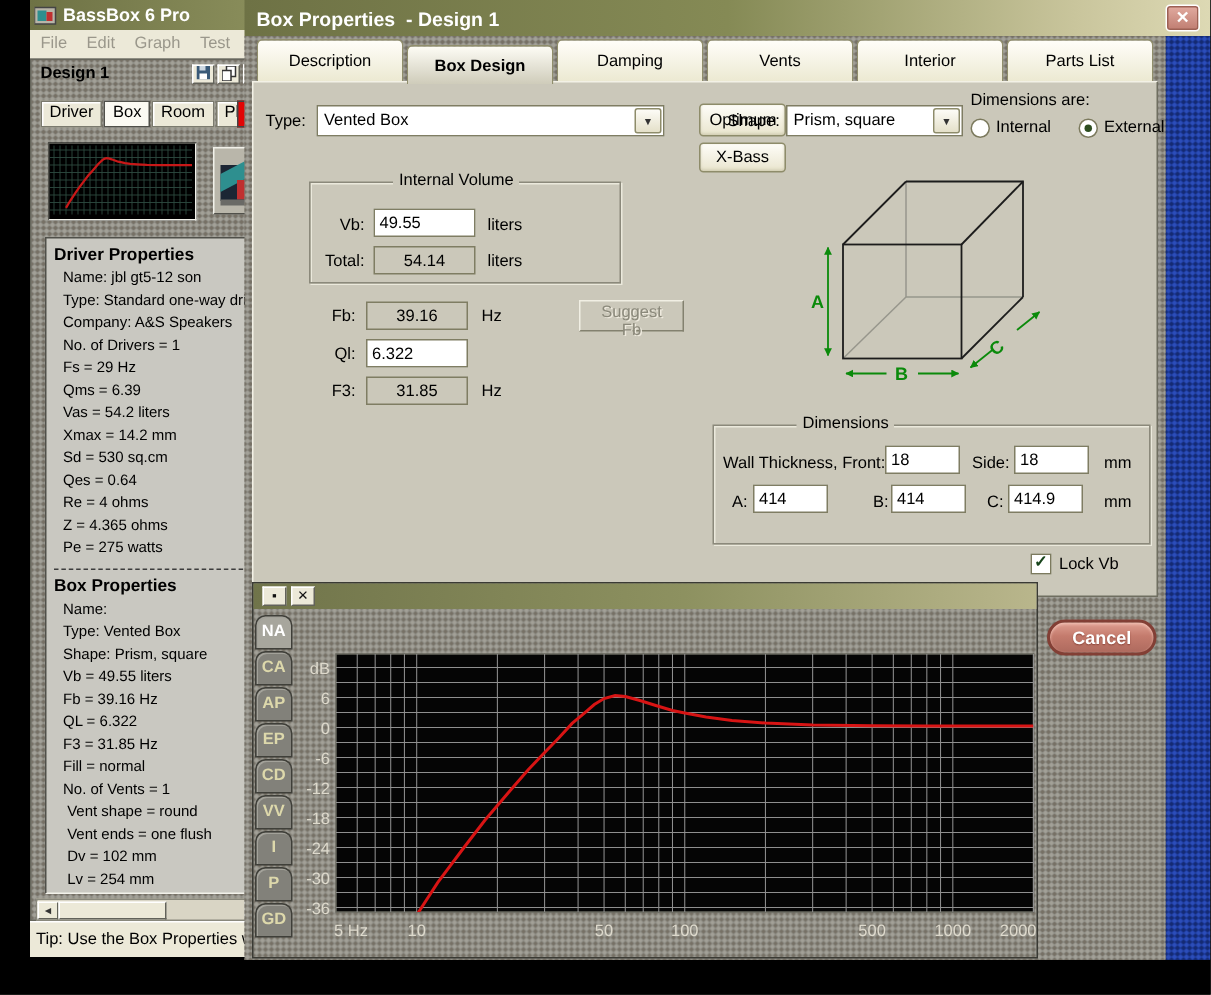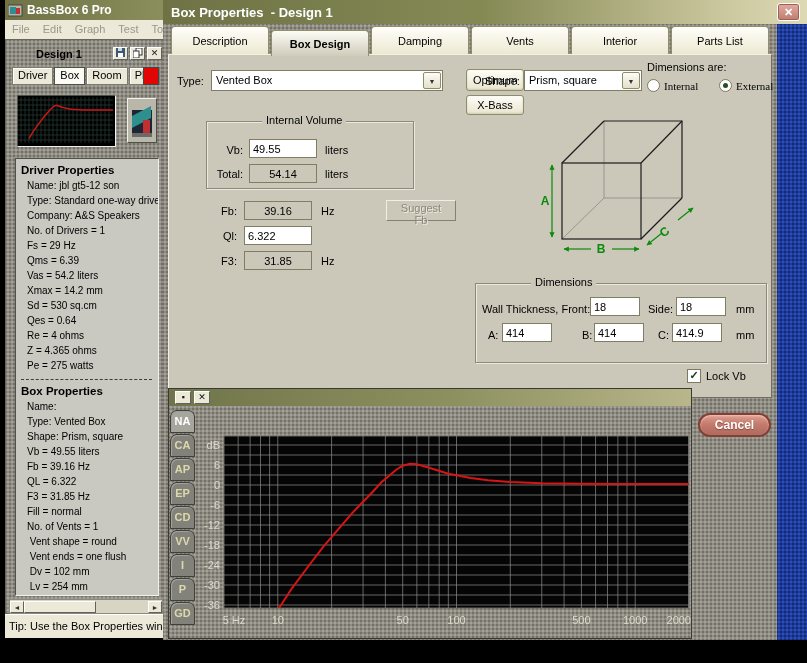--- a/index.html
+++ b/index.html
@@ -6,28 +6,28 @@
   .screen{position:relative;width:807px;height:663px;background:#000;overflow:hidden;
           font-family:"Liberation Sans",sans-serif;-webkit-font-smoothing:none;}
   
   .tex{background-color:#8e8d85;
        background-image:radial-gradient(#a3a198 1px,transparent 1.3px),radial-gradient(#767065 1px,transparent 1.3px);
        background-size:4px 4px;background-position:0 0,2px 2px;}
   .bluetex{background-color:#1e3c9c;
        background-image:radial-gradient(#2c4eba 1px,transparent 1.3px),radial-gradient(#142a72 1px,transparent 1.3px);
        background-size:4px 4px;background-position:0 0,2px 2px;}
   
-  .main-window{position:absolute;left:5px;top:0;width:161px;height:638px;background:#ef4444;}
+  .main-window{position:absolute;left:20px;top:0;width:161px;height:638px;background:#ef4444;}
   .mw-title{height:20px;background:linear-gradient(90deg,#6e7245,#8b8f5c);display:flex;align-items:center;padding-left:3px;}
   .mw-title-text{color:#fff;font-weight:bold;font-size:12px;margin-left:4px;white-space:nowrap;}
   .mw-menu{height:19px;background:#ece9d8;font-size:11px;line-height:19px;color:#9a978b;
            overflow:hidden;white-space:nowrap;padding-left:7px;border-bottom:1px solid #d8d4c4;}
   .menu-item{margin-right:13px;display:inline-block;}
   .design-win{position:absolute;left:0;top:39px;width:161px;height:575px;border:1px solid #66665c;box-sizing:border-box;}
-  .dw-title{position:absolute;left:3px;top:3px;right:3px;height:17px;display:flex;align-items:flex-end;margin-left:24px;}
+  .dw-title{position:absolute;left:3px;top:3px;right:3px;height:17px;display:flex;align-items:flex-start;}
   .dw-title-text{font-weight:bold;font-size:11px;color:#000;padding-left:3px;flex:1;}
   .tbtn{width:15px;height:13px;background:#ece9d8;border:1px solid;border-color:#fff #62625a #62625a #fff;
         font-size:9px;line-height:11px;text-align:center;color:#222;margin-left:2px;box-sizing:border-box;overflow:hidden;}
   .dw-tabs{position:absolute;left:6px;top:27px;height:18px;display:flex;gap:1px;}
   .dtab{padding:0 5px;background:#ece9d8;border:1px solid #7b7a6e;font-size:11px;line-height:15px;
         box-shadow:inset 1px 1px 0 #fff;white-space:nowrap;}
   .dtab.active{background:#fbfaf3;border-color:#50504a;box-shadow:none;}
   .red-swatch{position:absolute;right:6px;top:27px;width:14px;height:16px;background:#e20505;border:1px solid #444;}
   .thumb{position:absolute;left:11px;top:55px;width:97px;height:50px;background:#000;
          border:1px solid;border-color:#50504a #f2f1ea #f2f1ea #50504a;}
@@ -73,21 +73,21 @@
   .field{position:absolute;height:19px;border:1px solid #7f7d63;font-size:11px;font-family:Liberation Sans, sans-serif;
          padding:0 3px;background:#fff;box-sizing:border-box;color:#000;}
   .field.ro{background:#cbc8ba;text-align:center;}
   .xpbtn{position:absolute;font-size:11px;font-family:"Liberation Sans",sans-serif;color:#000;
          background:linear-gradient(#fefdf8,#e9e5ce);border:1px solid #8e8c6a;border-radius:3px;
          box-shadow:inset 0 -1px 2px #d0ccb2;box-sizing:border-box;margin-left:44px;}
   .xpbtn.disabled{color:#8b897b;background:#cbc8ba;border:1px solid;border-color:#f1efe4 #83816f #83816f #f1efe4;
                   text-shadow:1px 1px 0 #eeeade;box-shadow:none;border-radius:0;}
   .grp{position:absolute;border:1px solid #8b897b;box-shadow:1px 1px 0 #ebe9dc,inset 1px 1px 0 #ebe9dc;box-sizing:border-box;}
   .grp-legend{position:absolute;top:-8px;left:8px;background:#cbc8ba;padding:0 4px;font-size:11px;color:#000;margin-left:47px;}
-  .radio-wrap{position:absolute;display:flex;align-items:flex-end;font-family:Liberation Serif, serif;}
+  .radio-wrap{position:absolute;display:flex;align-items:flex-start;}
   .radio{display:inline-block;width:11px;height:11px;border-radius:50%;background:#fff;border:1px solid #7c7a5e;
          margin-right:4px;position:relative;box-sizing:content-box;}
   .radio.checked::after{content:"";position:absolute;left:3px;top:3px;width:5px;height:5px;border-radius:50%;background:#2d4d20;}
   .check-wrap{position:absolute;display:flex;align-items:center;}
   .checkbox{display:inline-block;width:12px;height:12px;background:#fff;border:1px solid #7c7a5e;margin-right:5px;
             font-weight:bold;font-size:11px;line-height:11px;color:#17441a;text-align:center;}
   .cube{position:absolute;}
   .cancel{position:absolute;left:535px;top:389px;width:73px;height:24px;border-radius:12px;
           background:linear-gradient(#dfa092,#c47b6d 45%,#ae6a5e);border:2px solid #823f35;color:#fff;
           font-weight:bold;font-size:12px;font-family:"Liberation Sans",sans-serif;

